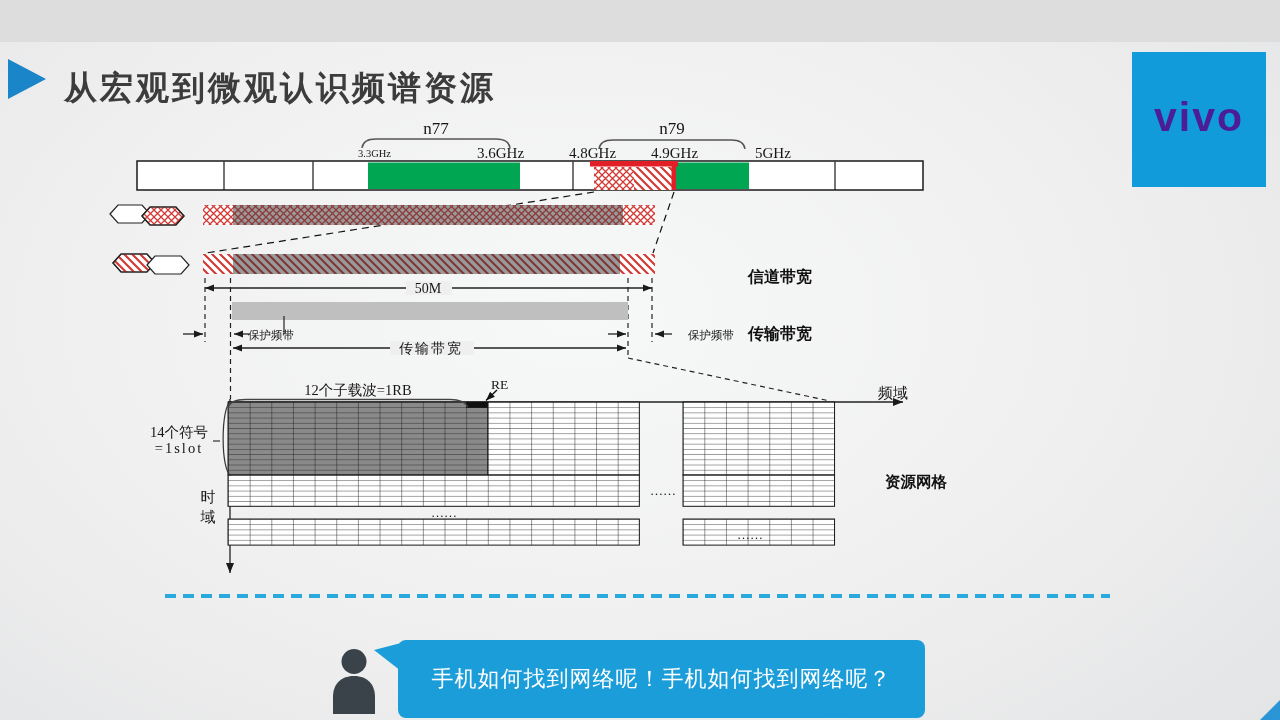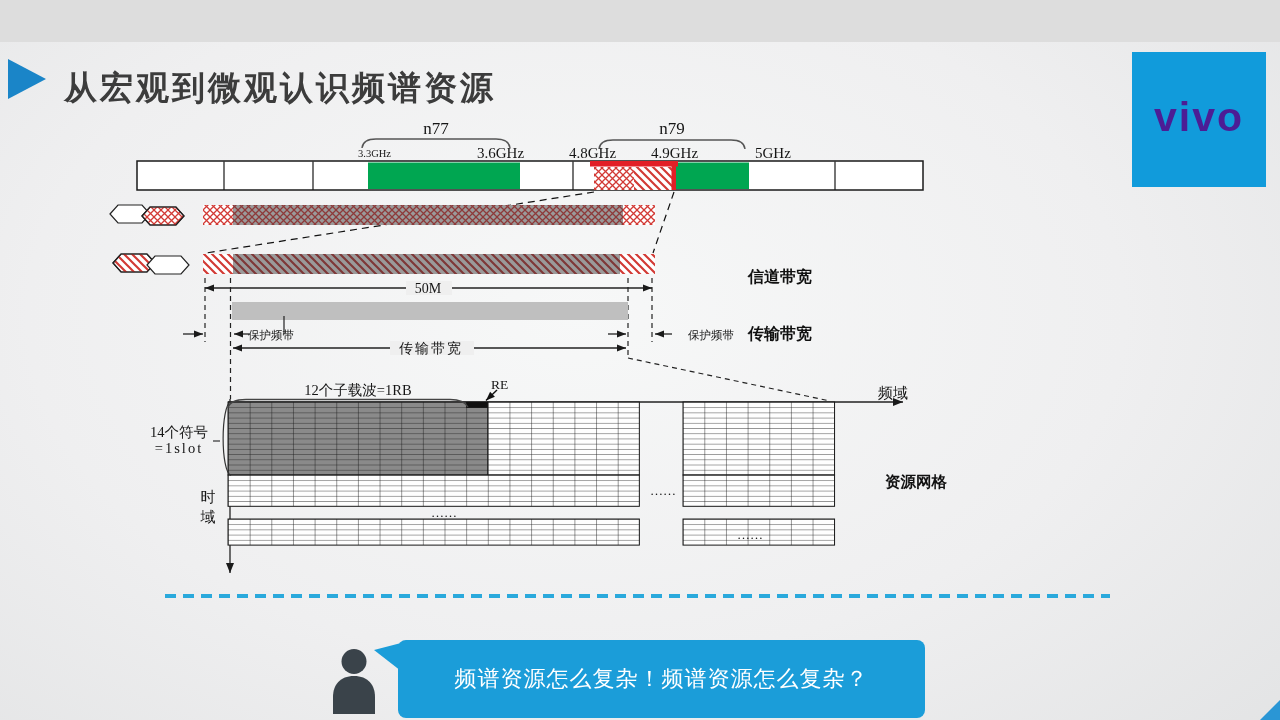--- a/index.html
+++ b/index.html
@@ -225,18 +225,18 @@
 
   <div class="abs divider"></div>
 
   <div class="abs person">
     <svg width="48" height="68" viewBox="0 0 48 68">
       <circle cx="24" cy="15.5" r="12.5" fill="#3a434a"></circle>
       <path d="M24,30 C10,30 3,39 3,51 L3,68 L45,68 L45,51 C45,39 38,30 24,30 Z" fill="#3a434a"></path>
     </svg>
   </div>
   <div class="abs bubble-tail"></div>
-  <div class="abs bubble">频谱资源怎么复杂！频谱资源怎么复杂？</div>
+  <div class="abs bubble">手机如何找到网络呢！手机如何找到网络呢？</div>
 
   <div class="abs corner-tri"></div>
   <div class="abs pagenum">64</div>
 
 </div>
 
 </body></html>

